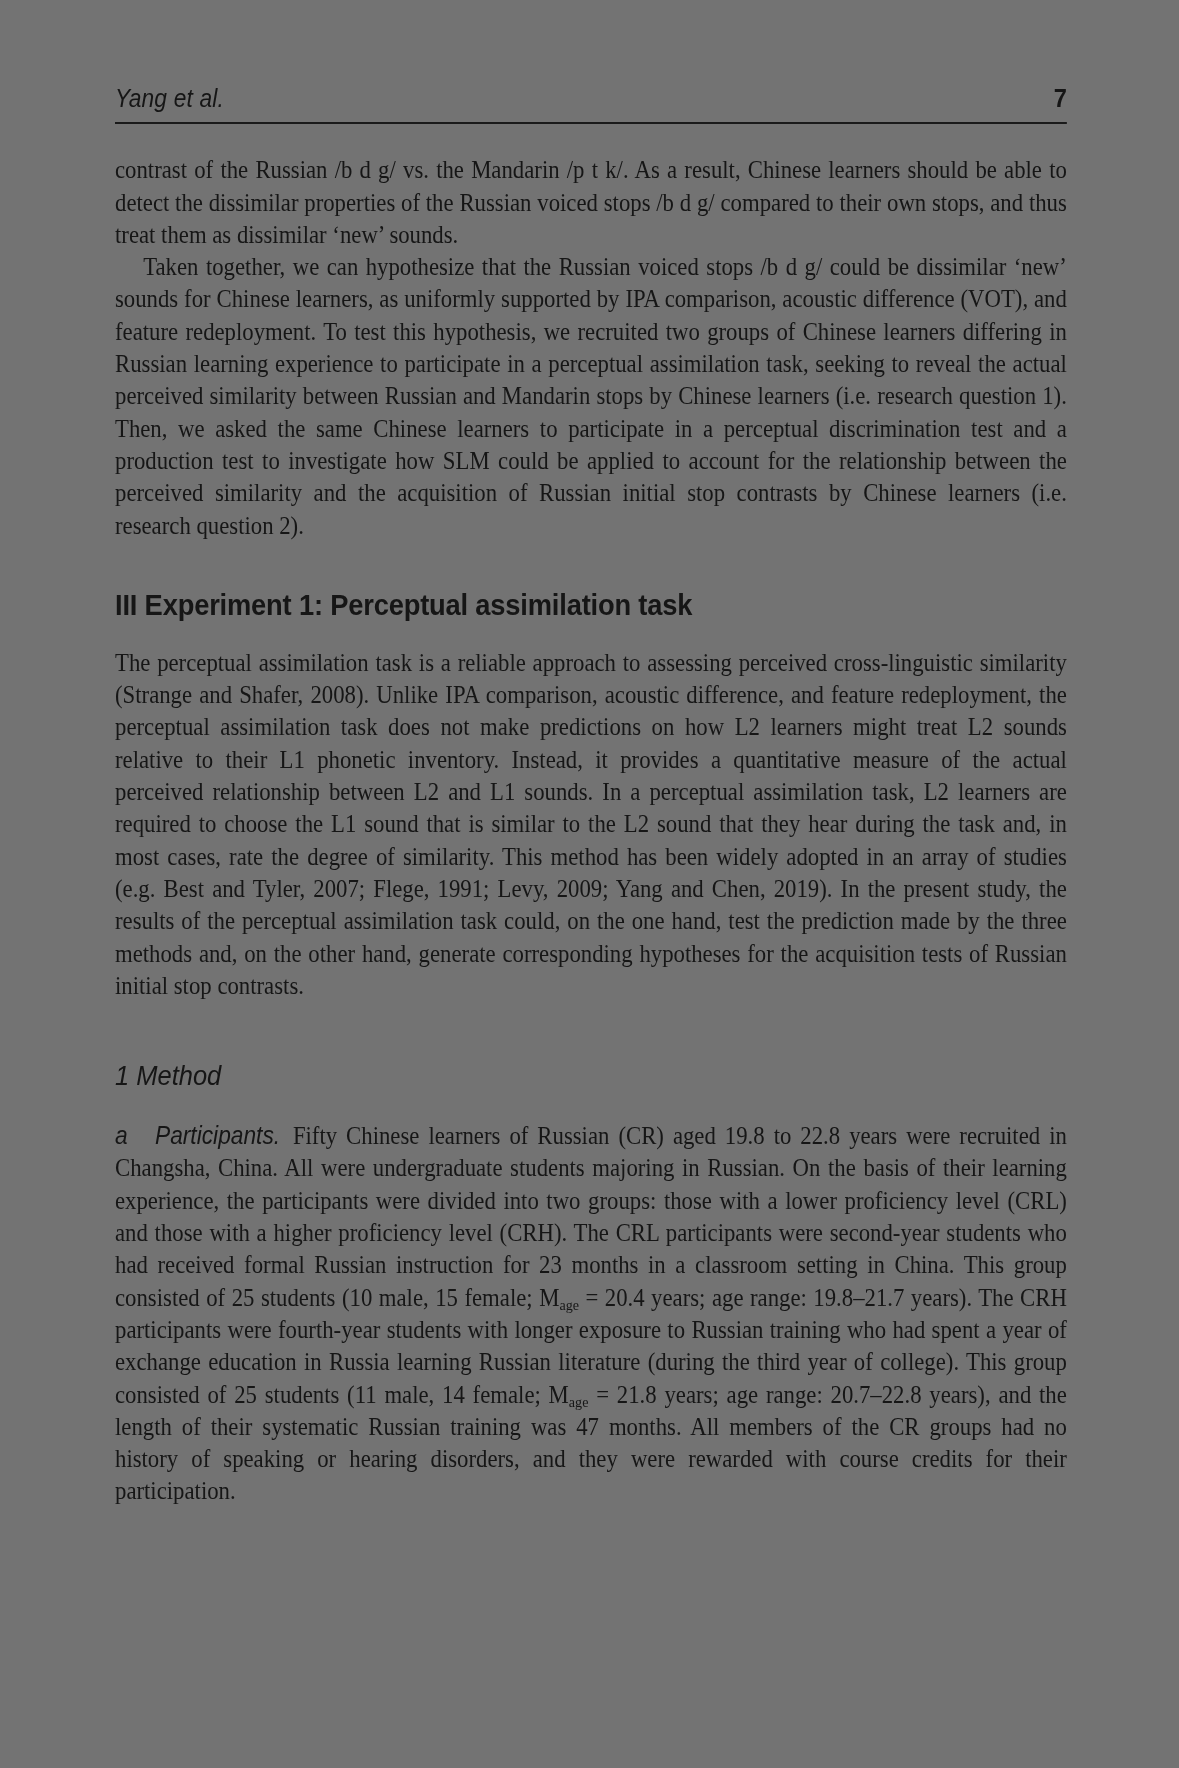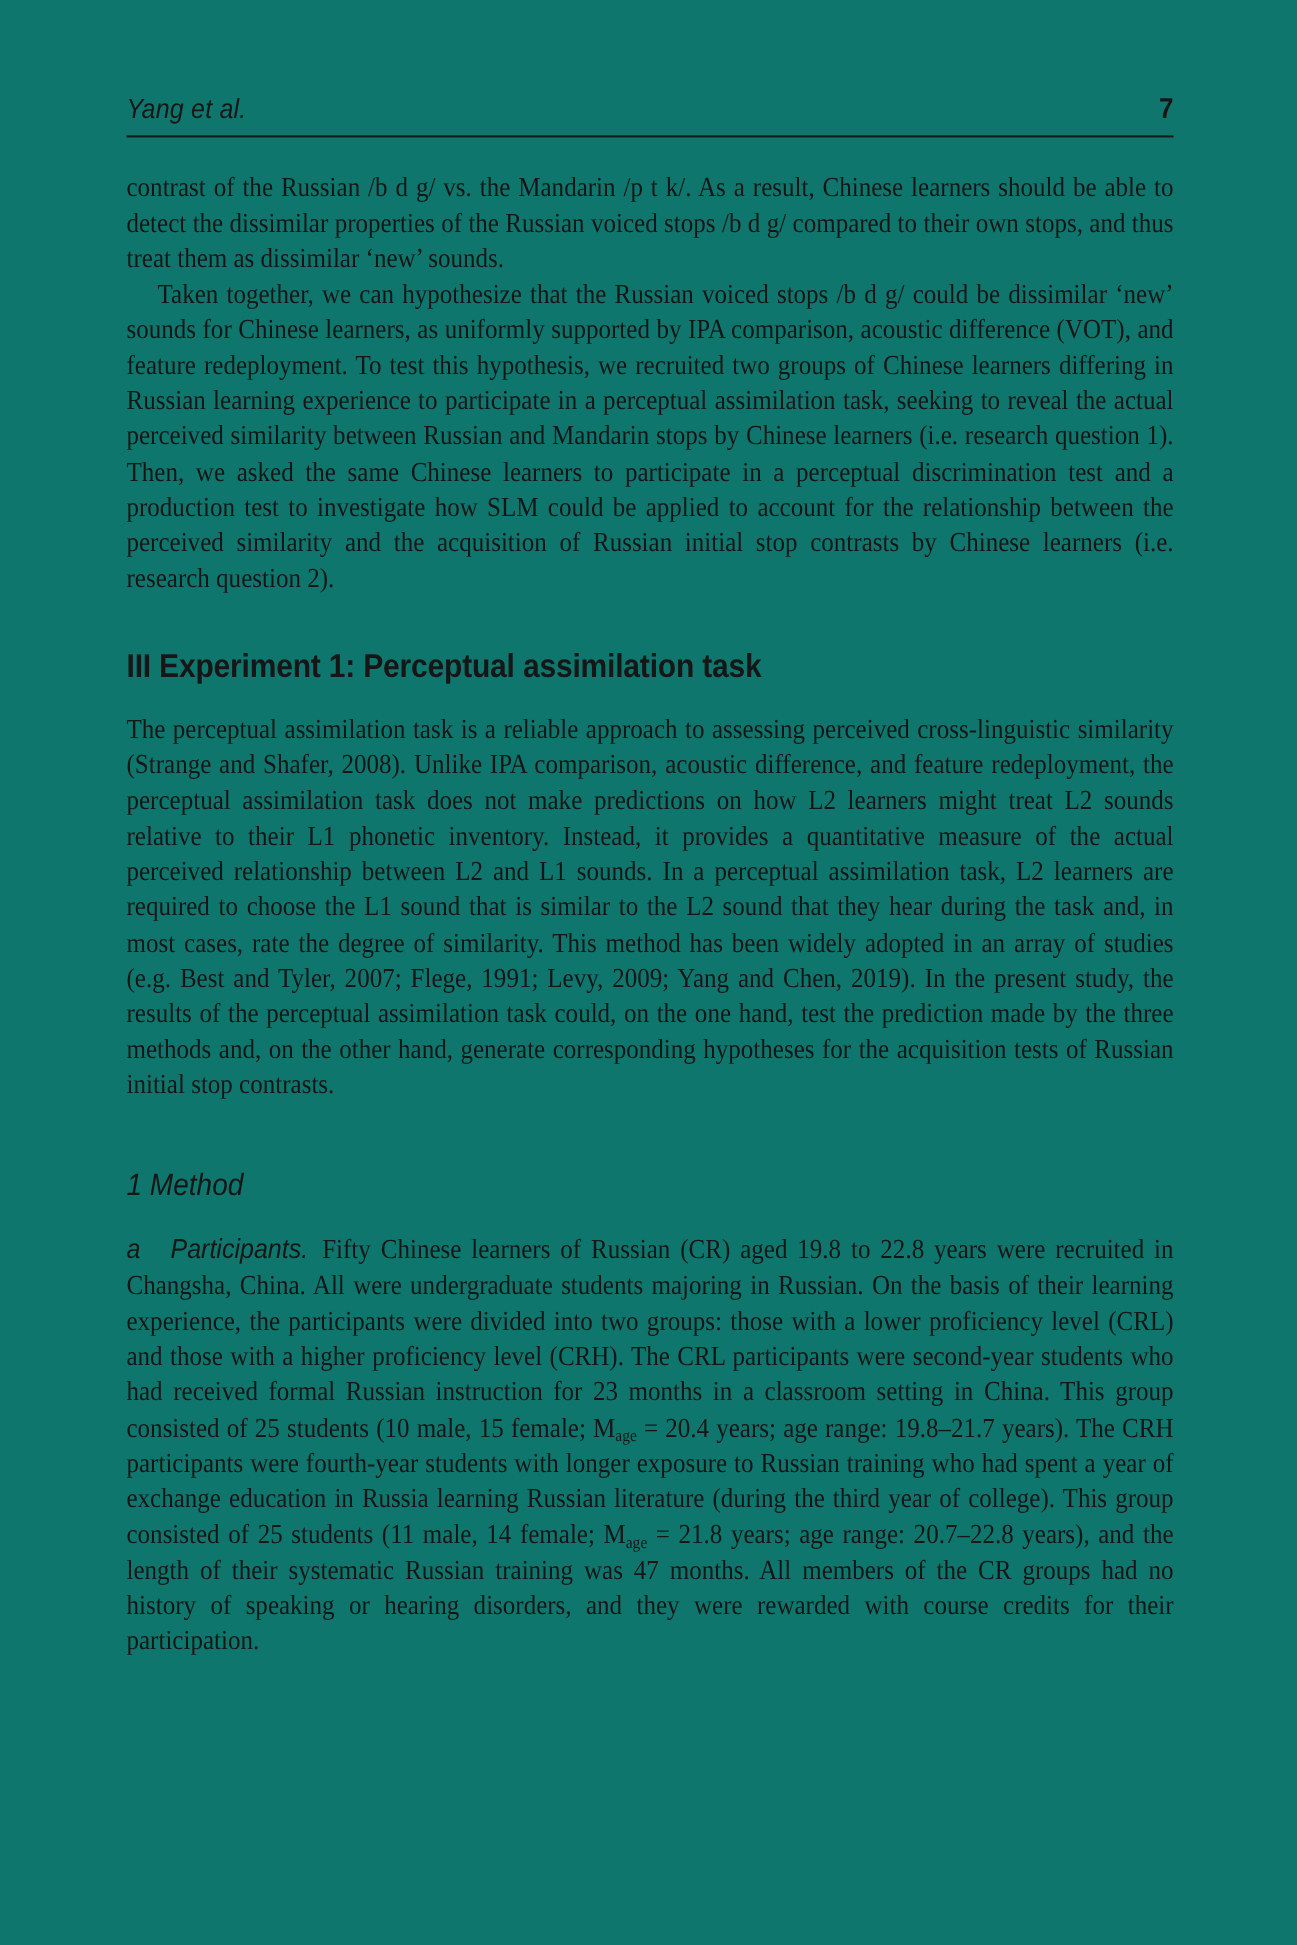--- a/index.html
+++ b/index.html
@@ -10,21 +10,21 @@
   body {
     width: 1179px;
     height: 1768px;
     position: relative;
     overflow: hidden;
     color: #161616;
   }
   .page {
     position: absolute;
     inset: 0;
-    background: #0f766e;
+    background: #737373;
   }
   .content {
     position: absolute;
     left: 115px;
     top: 0;
     width: 1046px;
     transform: scaleX(0.91);
     transform-origin: 0 0;
     font-family: "Liberation Serif", "DejaVu Serif", serif;
     font-size: 25px;

